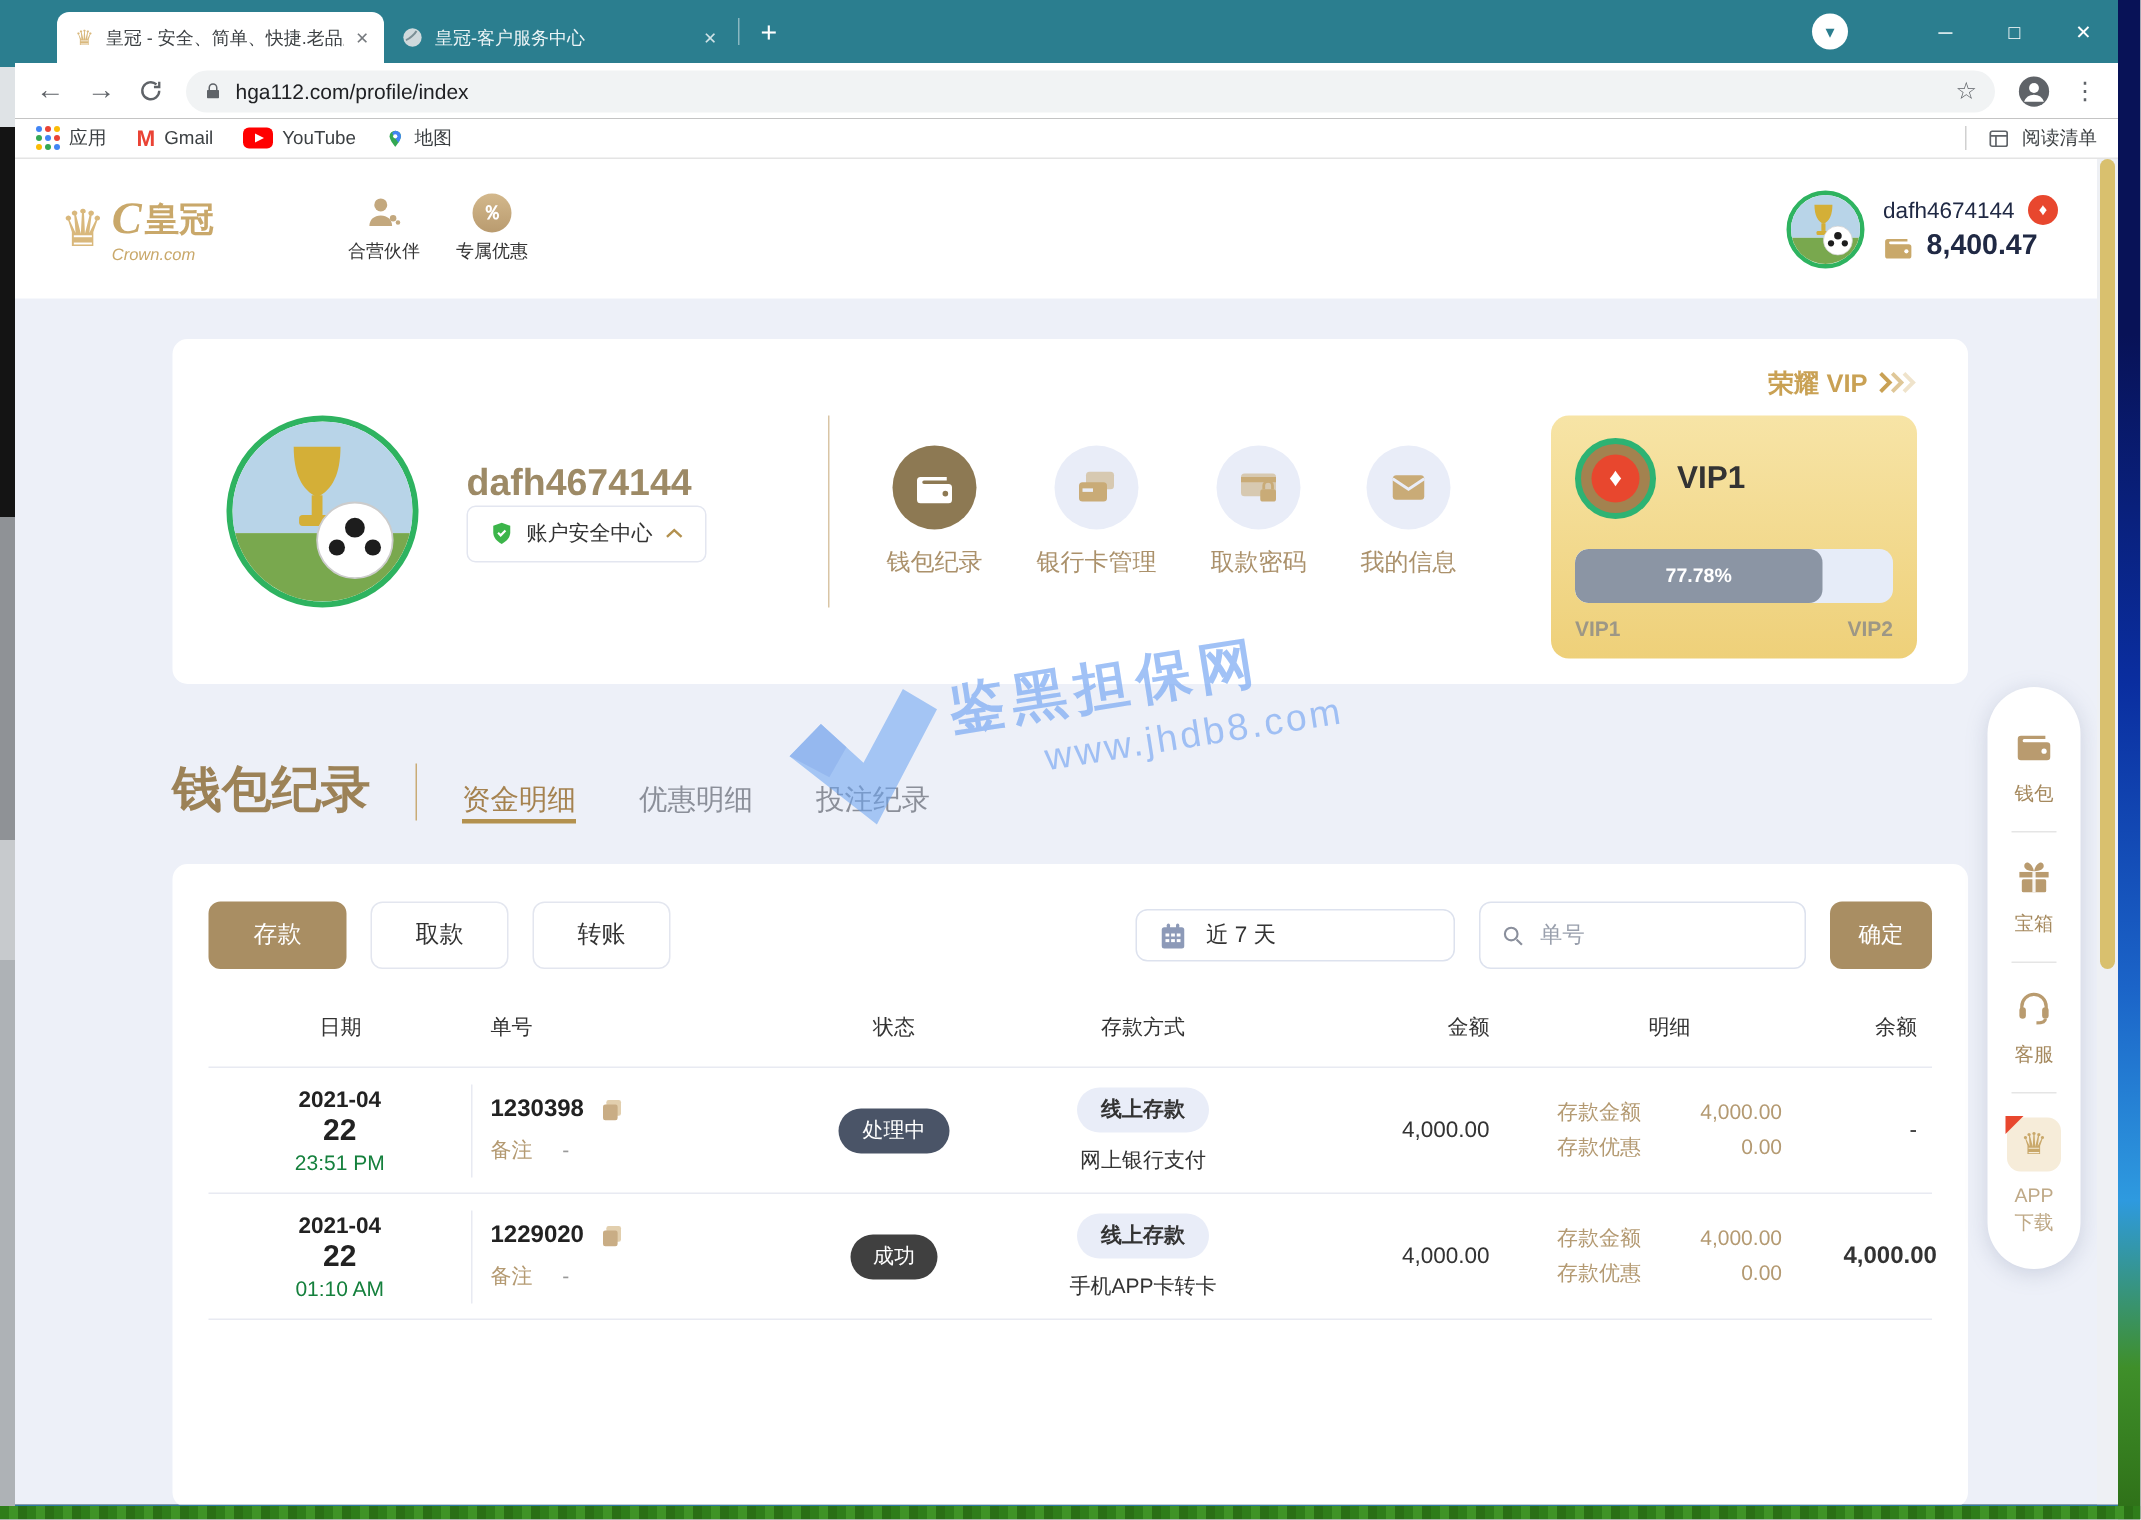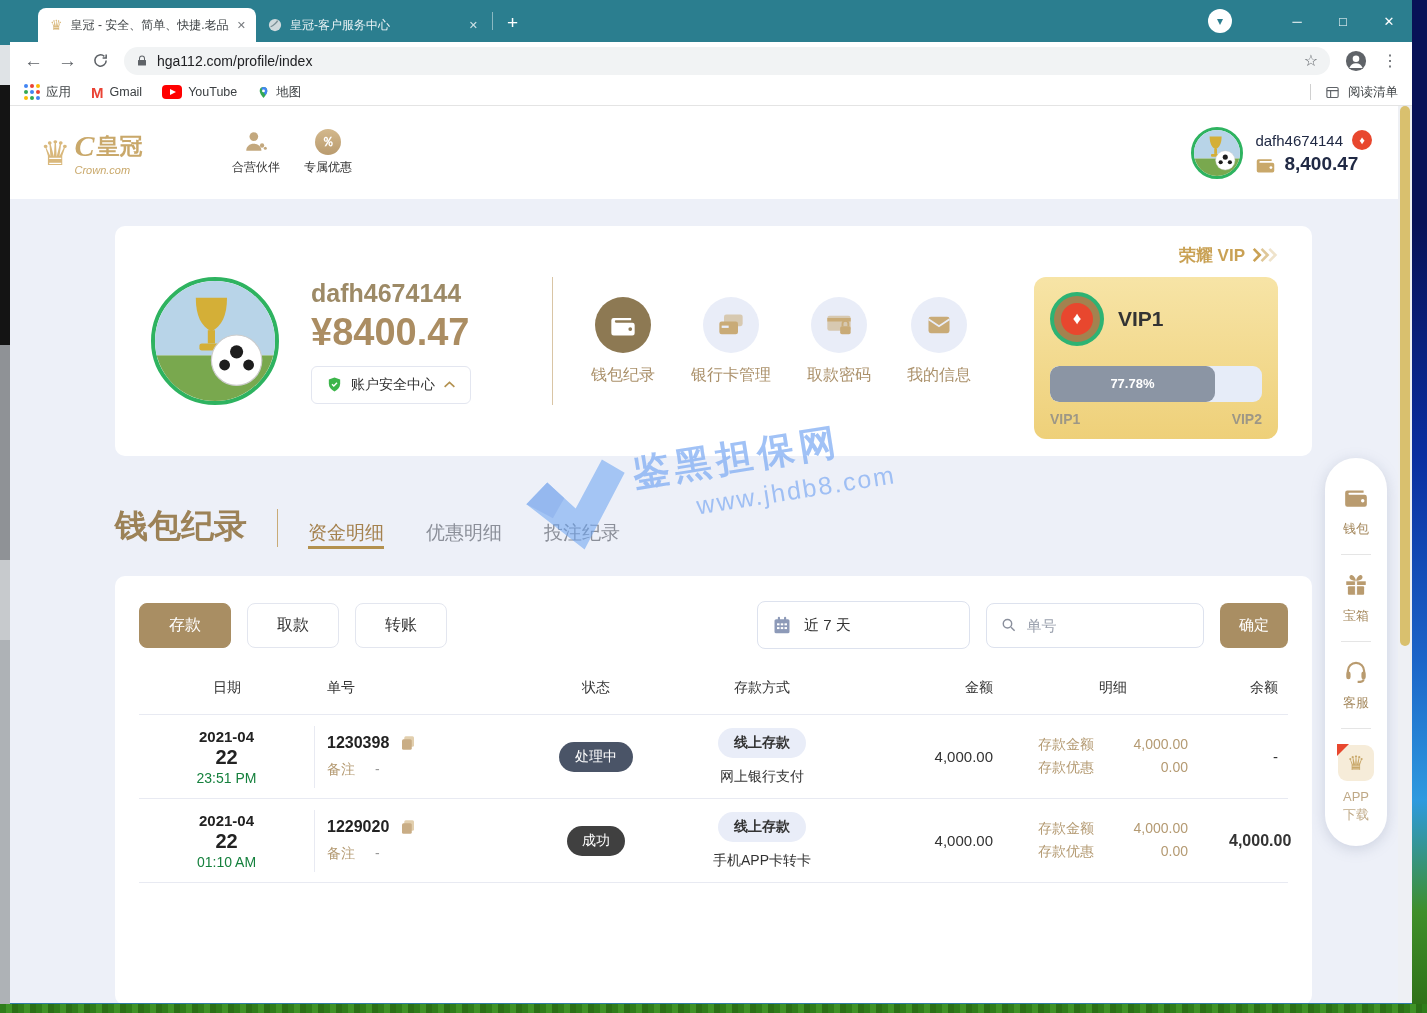--- a/index.html
+++ b/index.html
@@ -99,21 +99,21 @@
   .tabs { display:flex; gap:42px; font-size:19px; color:#8b8f99; }
   .tab-link { padding-bottom:0; cursor:pointer; }
   .tab-link.active { color:#a5824f; border-bottom:3px solid #b3914f; }
 
   
   .table-card { position:absolute; left:105px; top:470px; width:1197px; height:429px; background:#fff; border-radius:10px; padding:25px 24px 0; }
   .filters { display:flex; align-items:center; gap:16px; }
   .fbtn { width:92px; height:45px; border-radius:8px; border:1px solid #e3e6ef; background:#fff; font-size:16px; color:#333; font-family:inherit; cursor:pointer; }
   .fbtn.active { background:#a98e63; border-color:#a98e63; color:#fff; }
   .f-spacer { flex:1; }
-  .date-box { width:213px; height:48px; border:1px solid #dde2ee; border-radius:8px; display:flex; align-items:center; gap:12px; padding:0 14px; font-size:15px; color:#333; background:#fff; cursor:pointer; }
+  .date-box { width:213px; height:35px; border:1px solid #dde2ee; border-radius:8px; display:flex; align-items:center; gap:12px; padding:0 14px; font-size:15px; color:#333; background:#fff; cursor:pointer; }
   .search-box { width:218px; height:45px; border:1px solid #dde2ee; border-radius:8px; display:flex; align-items:center; gap:10px; padding:0 14px; background:#fff; }
   .search-box input { border:none; outline:none; font-size:15px; width:100%; background:transparent; color:#333; font-family:inherit; }
   .search-box input::placeholder { color:#9aa0ad; }
   .confirm { width:68px; height:45px; background:#a98e63; color:#fff; border:none; border-radius:8px; font-size:15px; font-family:inherit; cursor:pointer; }
 
   .tgrid { display:grid; grid-template-columns:176px 198px 166px 166px 152px 232px 1fr; align-items:center; }
   .thead { height:54px; margin-top:12px; border-bottom:1px solid #e8eaf2; font-size:14px; color:#333; }
   .col1 { text-align:center; } .col2 { text-align:left; padding-left:12px; }
   .col3 { text-align:center; } .col4 { text-align:center; }
   .col5 { text-align:right; padding-right:4px; } .col6 { text-align:center; }
@@ -329,21 +329,20 @@
               <circle cx="68" cy="66" r="21" fill="#fff" stroke="#ccc"></circle>
               <g fill="#1d1d1d">
                 <circle cx="68" cy="59" r="5.5"></circle>
                 <circle cx="58" cy="70" r="4.5"></circle>
                 <circle cx="78" cy="70" r="4.5"></circle>
               </g>
             </svg>
         </div>
         <div class="pinfo">
           <div class="puser">dafh4674144</div>
-          <div class="pbal">¥8400.47</div>
           <button class="security-btn">
             <svg width="17" height="17" viewBox="0 0 24 24">
                 <path d="M12 2l8 3v6c0 5-3.4 8.6-8 11-4.6-2.4-8-6-8-11V5z" fill="#3cb54a"></path>
                 <path d="M8.5 11.5l2.5 2.5 4.5-4.5" stroke="#fff" stroke-width="2" fill="none"></path>
               </svg>
             <span>账户安全中心</span>
             <svg width="13" height="9" viewBox="0 0 16 10">
                 <path d="M2 8l6-5.5L14 8" stroke="#b3914f" stroke-width="2" fill="none"></path>
               </svg>
           </button>

